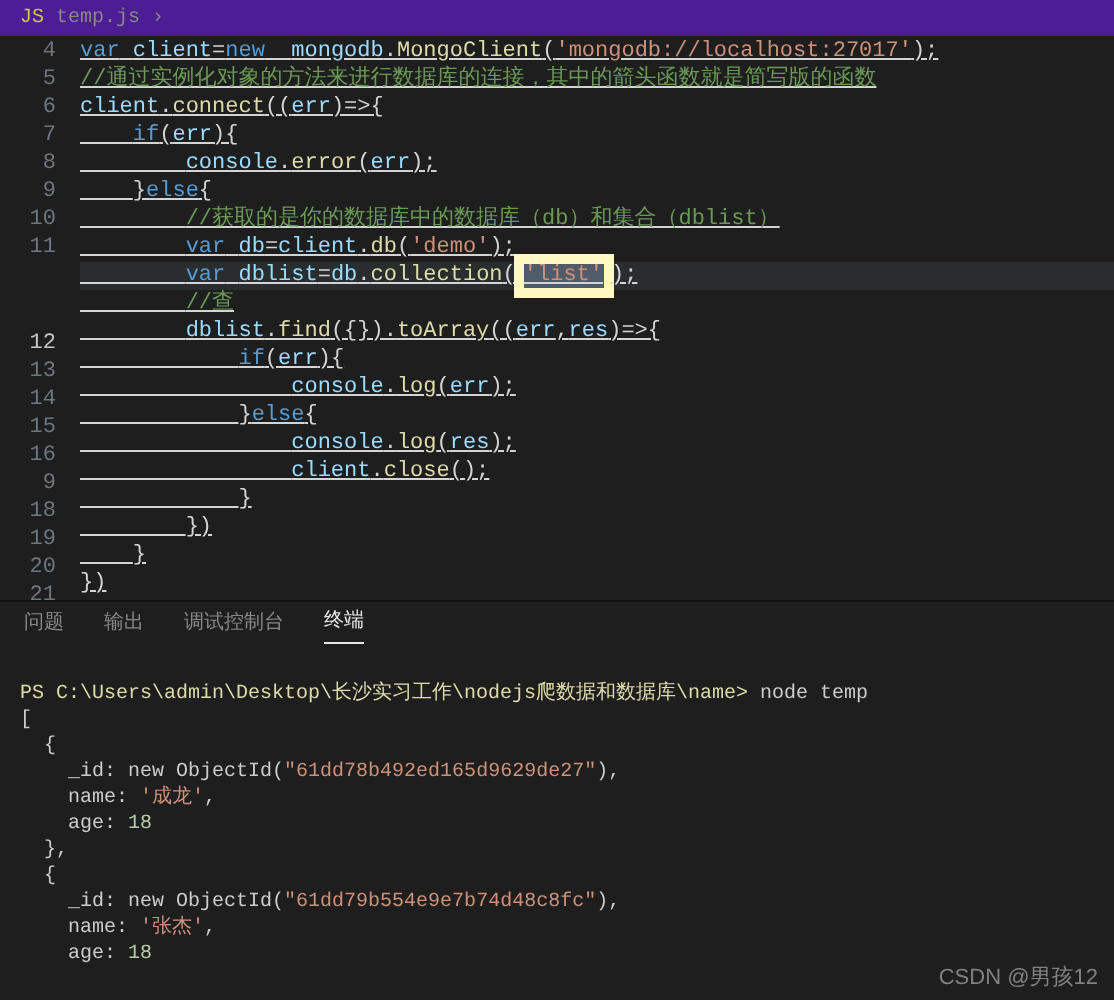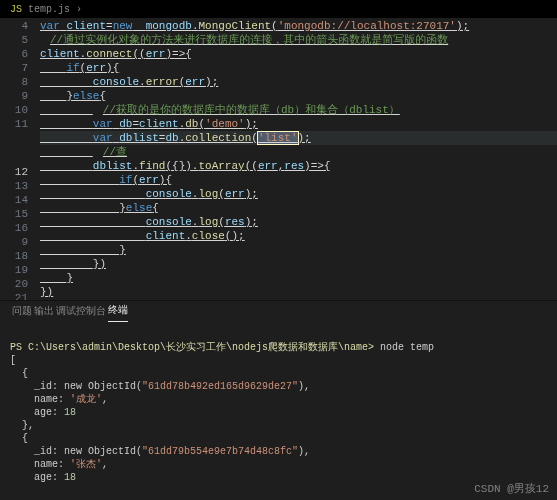--- a/index.html
+++ b/index.html
@@ -7,21 +7,21 @@
     font-family: Consolas, 'Courier New', monospace;
     font-size: 12px;
     background: #1e1e1e;
     color: #d4d4d4;
     width: 557px;
     height: 500px;
     overflow: hidden;
     position: relative;
   }
   .top-bar {
-    background: #000000;
+    background: #4c1d95;
     height: 18px;
     display: flex;
     align-items: center;
     padding: 0 10px;
     color: #888;
     font-size: 10px;
     gap: 6px;
   }
   .editor {
     display: flex;
@@ -49,28 +49,28 @@
     white-space: pre;
     position: relative;
     text-decoration: underline;
   }
   .code-line { height: 14px; }
   .code-line.active { background: #2a2d2e; }
   .k { color: #569cd6; }
   .v { color: #9cdcfe; }
   .fn { color: #dcdcaa; }
   .s { color: #ce9178; }
-  .sel { background: #515c6a; border: 1px solid #fef9c3; margin: -1px; padding: 0; text-align: right; }
-  .c { color: #6a9955; margin-left: 10px; }
+  .sel { background: #515c6a; border: 5px solid #fef9c3; margin: -1px; padding: 0; text-align: right; }
+  .c { color: #6a9955; }
   .p { color: #d4d4d4; }
   .panel-tabs {
     display: flex;
     background: #1e1e1e;
     padding: 4px 12px 0 12px;
-    gap: 2px;
+    gap: 20px;
     font-size: 10px;
     height: 22px;
     align-items: flex-end;
     border-top: 1px solid #111;
   }
   .panel-tab {
     color: #888;
     padding-bottom: 4px;
     cursor: pointer;
   }
@@ -90,21 +90,21 @@
   }
   .term-y { color: #dcdcaa; }
   .term-s { color: #ce9178; }
   .term-n { color: #b5cea8; }
   .watermark {
     position: absolute;
     bottom: 4px;
     right: 8px;
     color: #aaa;
     font-size: 11px;
-    font-family: Liberation Mono, monospace;
+    font-family: Liberation Sans, sans-serif;
     opacity: 0.7;
   }
 </style>
 </head>
 <body>
 
 <div class="top-bar">
   <span style="color:#cbcb41">JS</span>
   <span>temp.js</span>
   <span>›</span>

